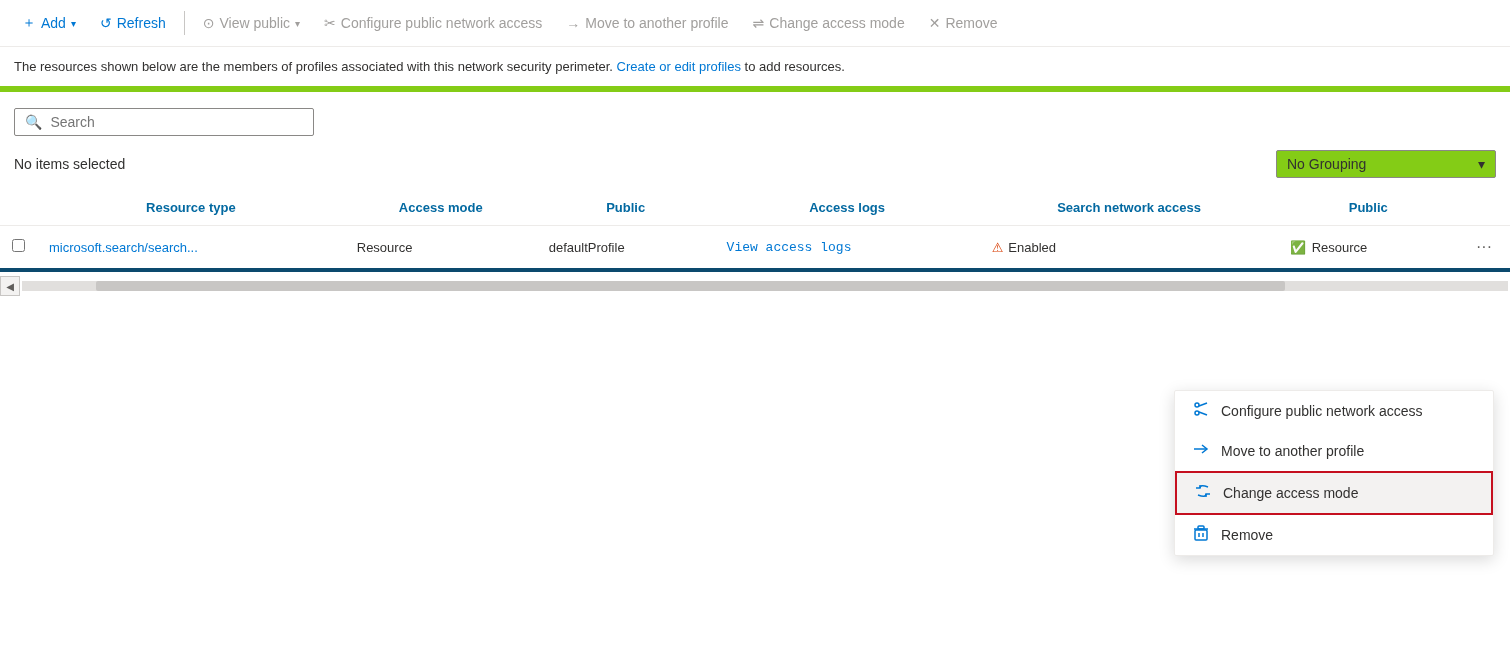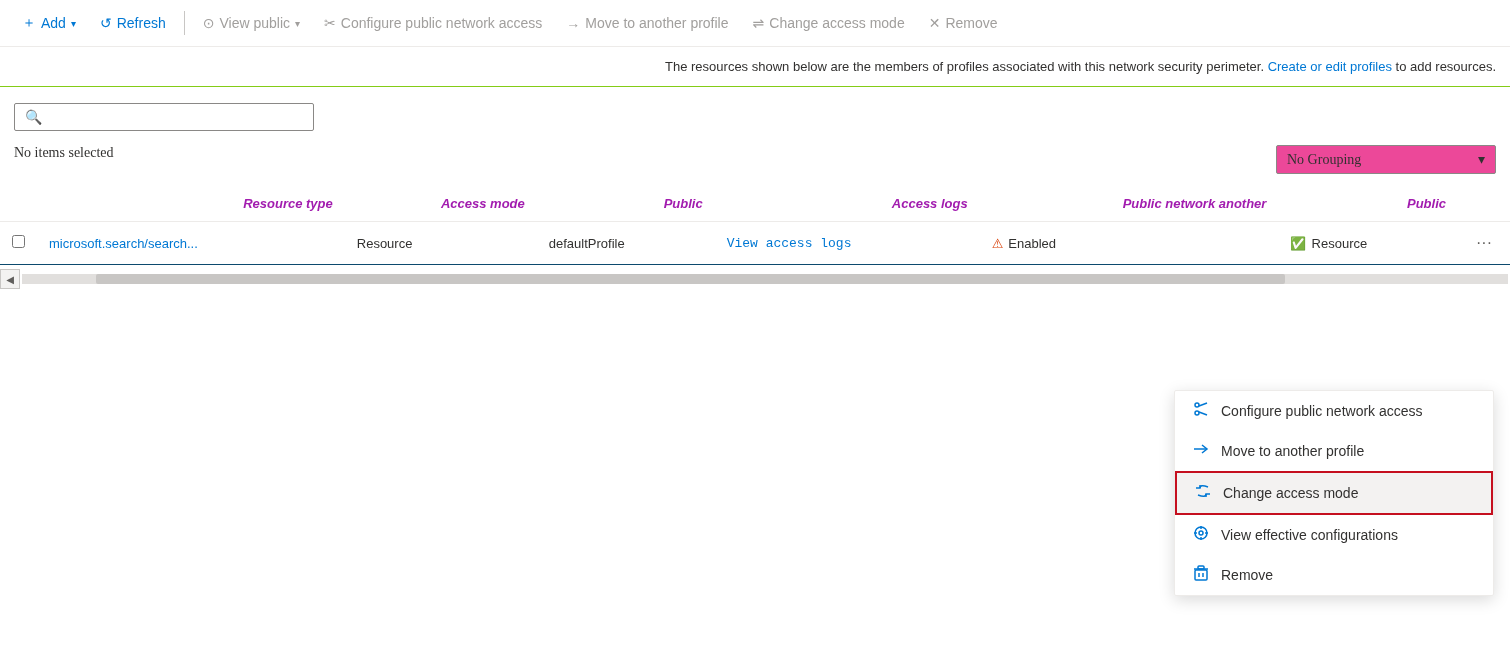--- a/index.html
+++ b/index.html
@@ -40,22 +40,21 @@
       background: #c8c6c4;
       margin: 0 4px;
     }
     .chevron { font-size: 10px; }
 
     
     .info-bar {
       padding: 12px 14px;
       font-size: 13px;
       color: #323130;
-      border-bottom: 1px solid #84cc16;
-      text-align: right;
+      border-bottom: 6px solid #84cc16;
     }
     .info-bar a { color: #0078d4; text-decoration: none; }
 
     
     .search-area {
       padding: 16px 14px 8px;
     }
     .search-box {
       display: flex;
       align-items: center;
@@ -71,67 +70,66 @@
       outline: none;
       font-size: 14px;
       color: #323130;
       width: 100%;
     }
     .search-icon { color: #605e5c; font-size: 14px; }
 
     
     .status-row {
       display: flex;
+      align-items: center;
       justify-content: space-between;
       padding: 6px 14px 12px;
-      font-family: Liberation Serif, serif;
     }
     .no-items-label { font-size: 14px; color: #323130; }
 
     
     .grouping-dropdown {
       display: flex;
       align-items: center;
       border: 1px solid #8a8886;
       border-radius: 2px;
       padding: 5px 10px;
       min-width: 220px;
       cursor: pointer;
-      background: #ec4899;
+      background: #84cc16;
       justify-content: space-between;
       gap: 0;
     }
 
     
     .table-container {
       overflow-x: auto;
       position: relative;
     }
     table {
       width: 100%;
       border-collapse: collapse;
       min-width: 900px;
     }
     thead tr {
       border-bottom: 1px solid #edebe9;
     }
     th {
-      text-align: right;
+      text-align: center;
       padding: 10px 12px;
       font-weight: 600;
       font-size: 13px;
-      color: #a21caf;
+      color: #0369a1;
       white-space: nowrap;
-      font-style: italic;
     }
     td {
       padding: 10px 12px;
       font-size: 13px;
       color: #323130;
-      border-bottom: 1px solid #0c4a6e;
+      border-bottom: 4px solid #0c4a6e;
       vertical-align: middle;
     }
     .access-logs-link { color: #0078d4; cursor: pointer; font-family: Liberation Mono, monospace; }
 
     
     .status-badge {
       display: flex;
       align-items: center;
       gap: 5px;
     }
@@ -263,41 +261,42 @@
 
 <div class="info-bar">
   <span>The resources shown below are the members of profiles associated with this network security perimeter.</span>
   <a href="#">Create or edit profiles</a>
   <span> to add resources.</span>
 </div>
 
 <div class="search-area">
   <div class="search-box">
     <span class="search-icon">🔍</span>
+    <input type="text" placeholder="Search" style="">
   </div>
 </div>
 
 <div class="status-row">
   <span class="no-items-label">No items selected</span>
   <div class="grouping-dropdown">
     <span>No Grouping</span>
     <span>▾</span>
   </div>
 </div>
 
 <div class="table-container">
   <table>
     <thead>
       <tr>
         <th style="width:30px;"></th>
         <th>Resource type</th>
         <th>Access mode</th>
         <th>Public</th>
         <th>Access logs</th>
-        <th>Public network another</th>
+        <th>Search network access</th>
         <th>Public</th>
         <th style="width:40px;"></th>
       </tr>
     </thead>
     <tbody>
       <tr>
         <td>
           <input type="checkbox" style="">
         </td>
         <td>
@@ -369,33 +368,20 @@
       <svg width="16" height="16" viewBox="0 0 16 16" fill="none" xmlns="http://www.w3.org/2000/svg">
         <polyline points="1,5 5,5 5,2" stroke="#0078d4" stroke-width="1.5" fill="none"></polyline>
         <path d="M5,5 Q5,1 13,4" stroke="#0078d4" stroke-width="1.5" fill="none"></path>
         <polyline points="15,11 11,11 11,14" stroke="#0078d4" stroke-width="1.5" fill="none"></polyline>
         <path d="M11,11 Q11,15 3,12" stroke="#0078d4" stroke-width="1.5" fill="none"></path>
       </svg>
     </span>
     <span>Change access mode</span>
   </div>
 
-  <div class="context-menu-item">
-    <span class="context-menu-icon">
-      <svg width="16" height="16" viewBox="0 0 16 16" fill="none" xmlns="http://www.w3.org/2000/svg">
-        <circle cx="8" cy="8" r="6" stroke="#0078d4" stroke-width="1.5"></circle>
-        <circle cx="8" cy="8" r="2" stroke="#0078d4" stroke-width="1.5"></circle>
-        <line x1="8" y1="1" x2="8" y2="4" stroke="#0078d4" stroke-width="1.5"></line>
-        <line x1="8" y1="12" x2="8" y2="15" stroke="#0078d4" stroke-width="1.5"></line>
-        <line x1="1" y1="8" x2="4" y2="8" stroke="#0078d4" stroke-width="1.5"></line>
-        <line x1="12" y1="8" x2="15" y2="8" stroke="#0078d4" stroke-width="1.5"></line>
-      </svg>
-    </span>
-    <span>View effective configurations</span>
-  </div>
 
   <div class="context-menu-item">
     <span class="context-menu-icon">
       <svg width="16" height="16" viewBox="0 0 16 16" fill="none" xmlns="http://www.w3.org/2000/svg">
         <rect x="2" y="5" width="12" height="10" rx="1" stroke="#0078d4" stroke-width="1.5"></rect>
         <line x1="6" y1="8" x2="6" y2="12" stroke="#0078d4" stroke-width="1.5"></line>
         <line x1="10" y1="8" x2="10" y2="12" stroke="#0078d4" stroke-width="1.5"></line>
         <line x1="1" y1="4" x2="15" y2="4" stroke="#0078d4" stroke-width="1.5"></line>
         <rect x="5" y="1" width="6" height="3" rx="1" stroke="#0078d4" stroke-width="1.5"></rect>
       </svg>

